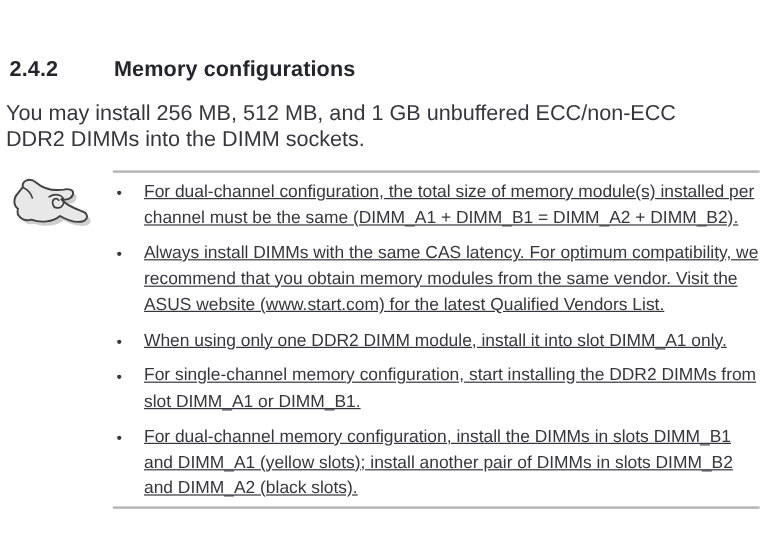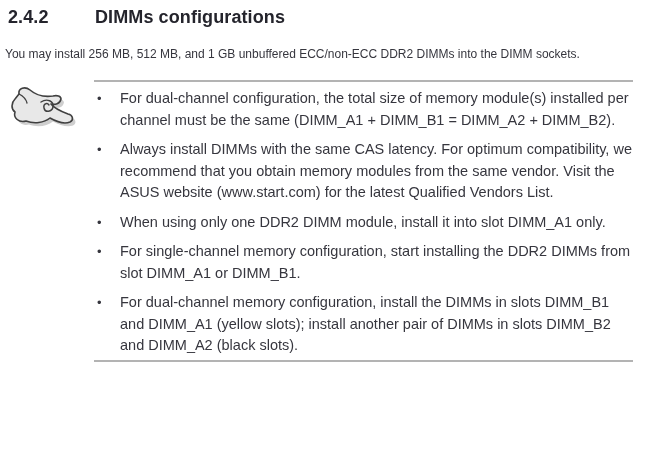--- a/index.html
+++ b/index.html
@@ -26,27 +26,28 @@
     margin: 6px 0 0 8px;
     font-weight: bold;
     font-size: 18px;
     line-height: 22px;
     color: #24242c;
     letter-spacing: 0.1px;
   }
   .heading .h-num {
     display: inline-block;
     width: 87px;
+    margin-top: 40px;
   }
 
   
   .intro {
     margin: 15px 0 0 5px;
     max-width: 600px;
-    font-size: 12px;
+    font-size: 18px;
     line-height: 22px;
     color: #36363e;
   }
 
   
   .note {
     position: relative;
     margin-top: 15px;
   }
   .hand-icon {
@@ -83,29 +84,30 @@
     flex: none;
     width: 23px;
     margin-left: 3px;
     font-size: 13px;
     line-height: 21.5px;
     color: #36363e;
   }
   .bullet-text {
     flex: 1;
     max-width: 513px;
+    text-decoration: underline;
   }
 </style>
 </head>
 <body>
 
 <div class="page">
 
   <h2 class="heading">
-    <span class="h-num">2.4.2</span><span class="h-title">DIMMs configurations</span>
+    <span class="h-num">2.4.2</span><span class="h-title">Memory configurations</span>
   </h2>
 
   <p class="intro">You may install 256 MB, 512 MB, and 1 GB unbuffered ECC/non-ECC DDR2 DIMMs into the DIMM sockets.</p>
 
   <section class="note">
 
     <svg class="hand-icon" viewBox="0 0 66 48" xmlns="http://www.w3.org/2000/svg" aria-hidden="true">
 
       <path d="M20 6 C15 2 8 4 9 10 L5 15 C1 19 1 25 5 28 C3 34 9 39 16 37 C24 40 34 39 40 34 C47 38 55 40 60 38 C64 36 63 31 58 30 C50 27 44 24 41 20 C45 21 50 20 51 15 C51 12 47 11 43 12 C36 13 27 12 20 6 Z" fill="#cfcfcf" stroke="none" transform="translate(3,3.5)"></path>
 

